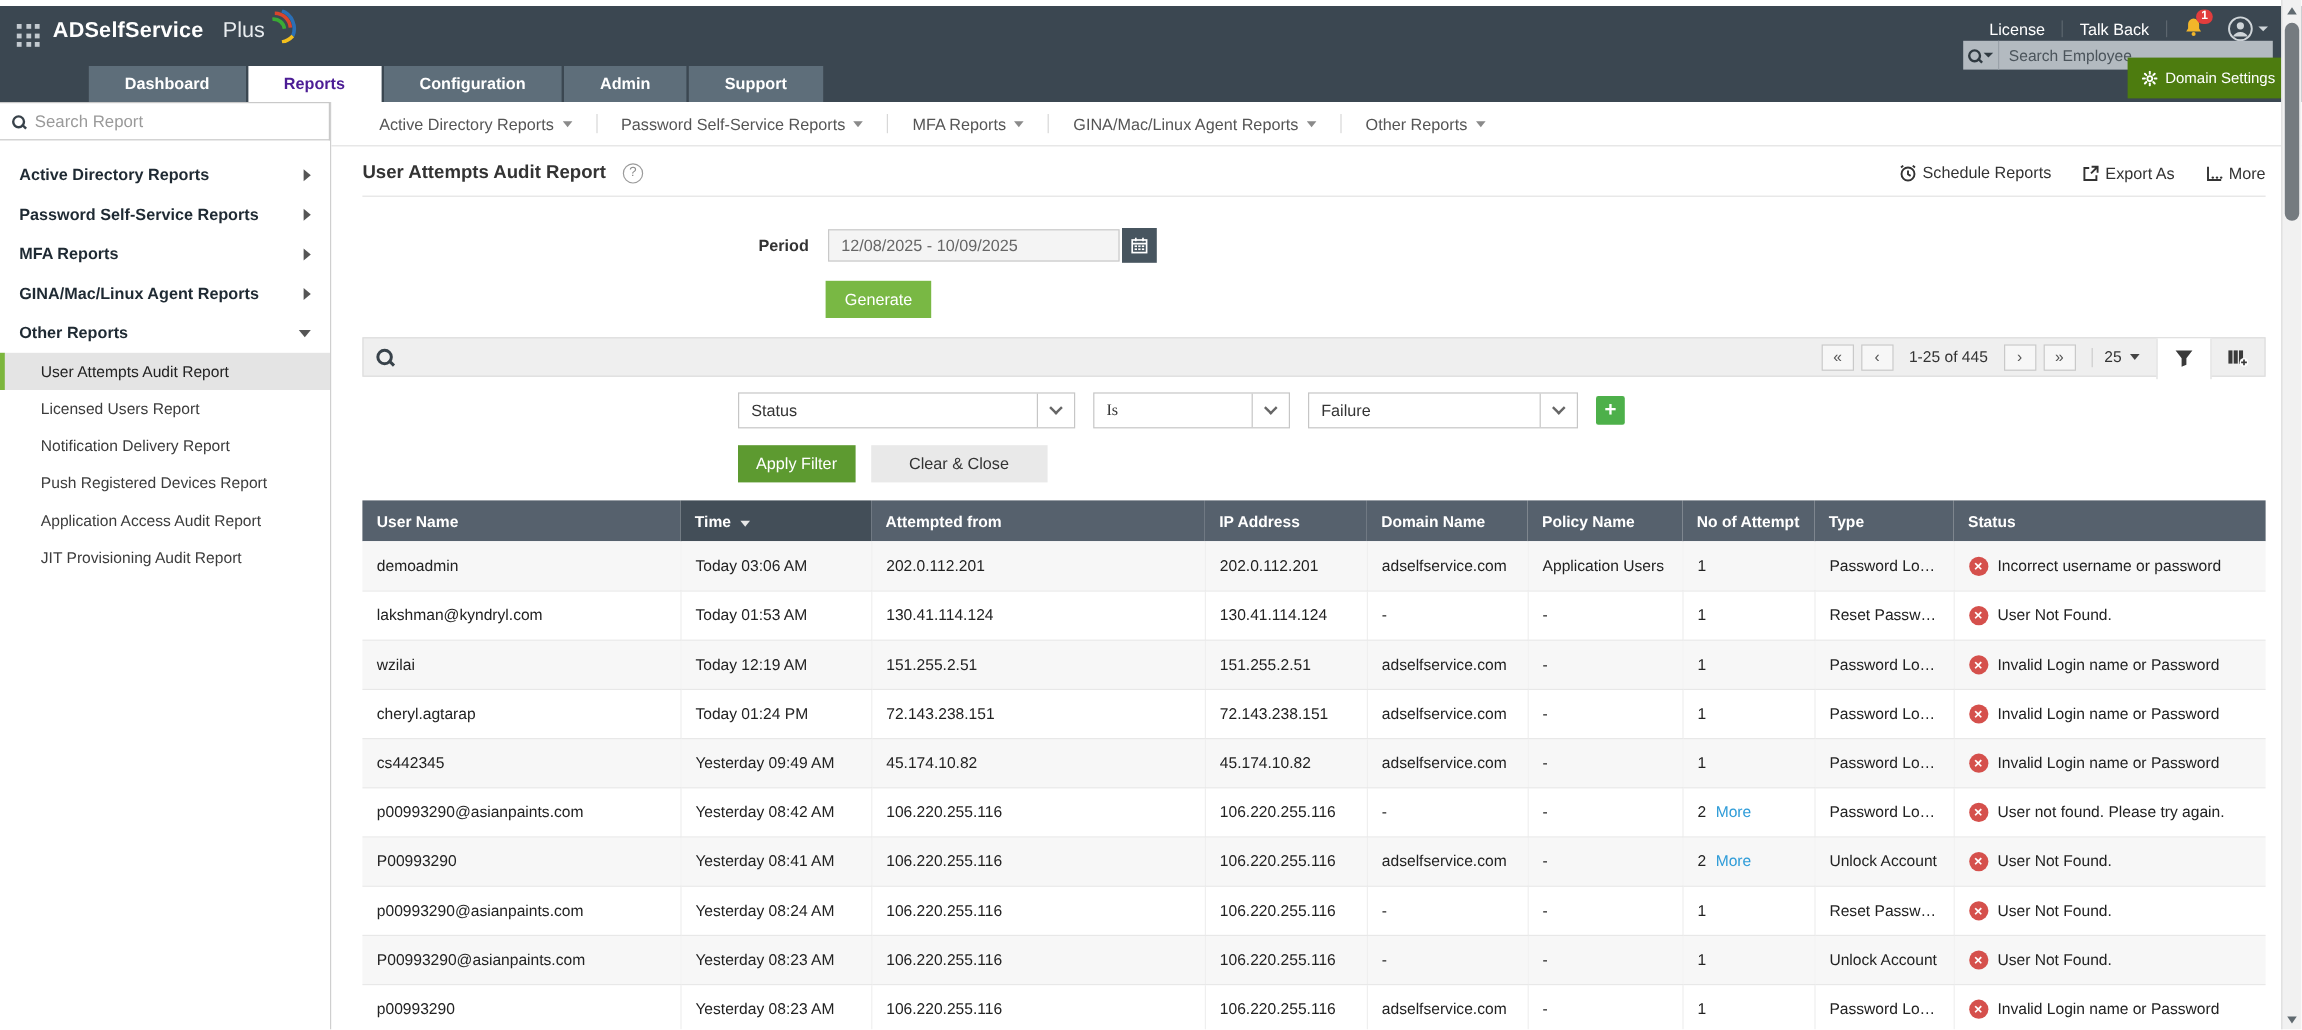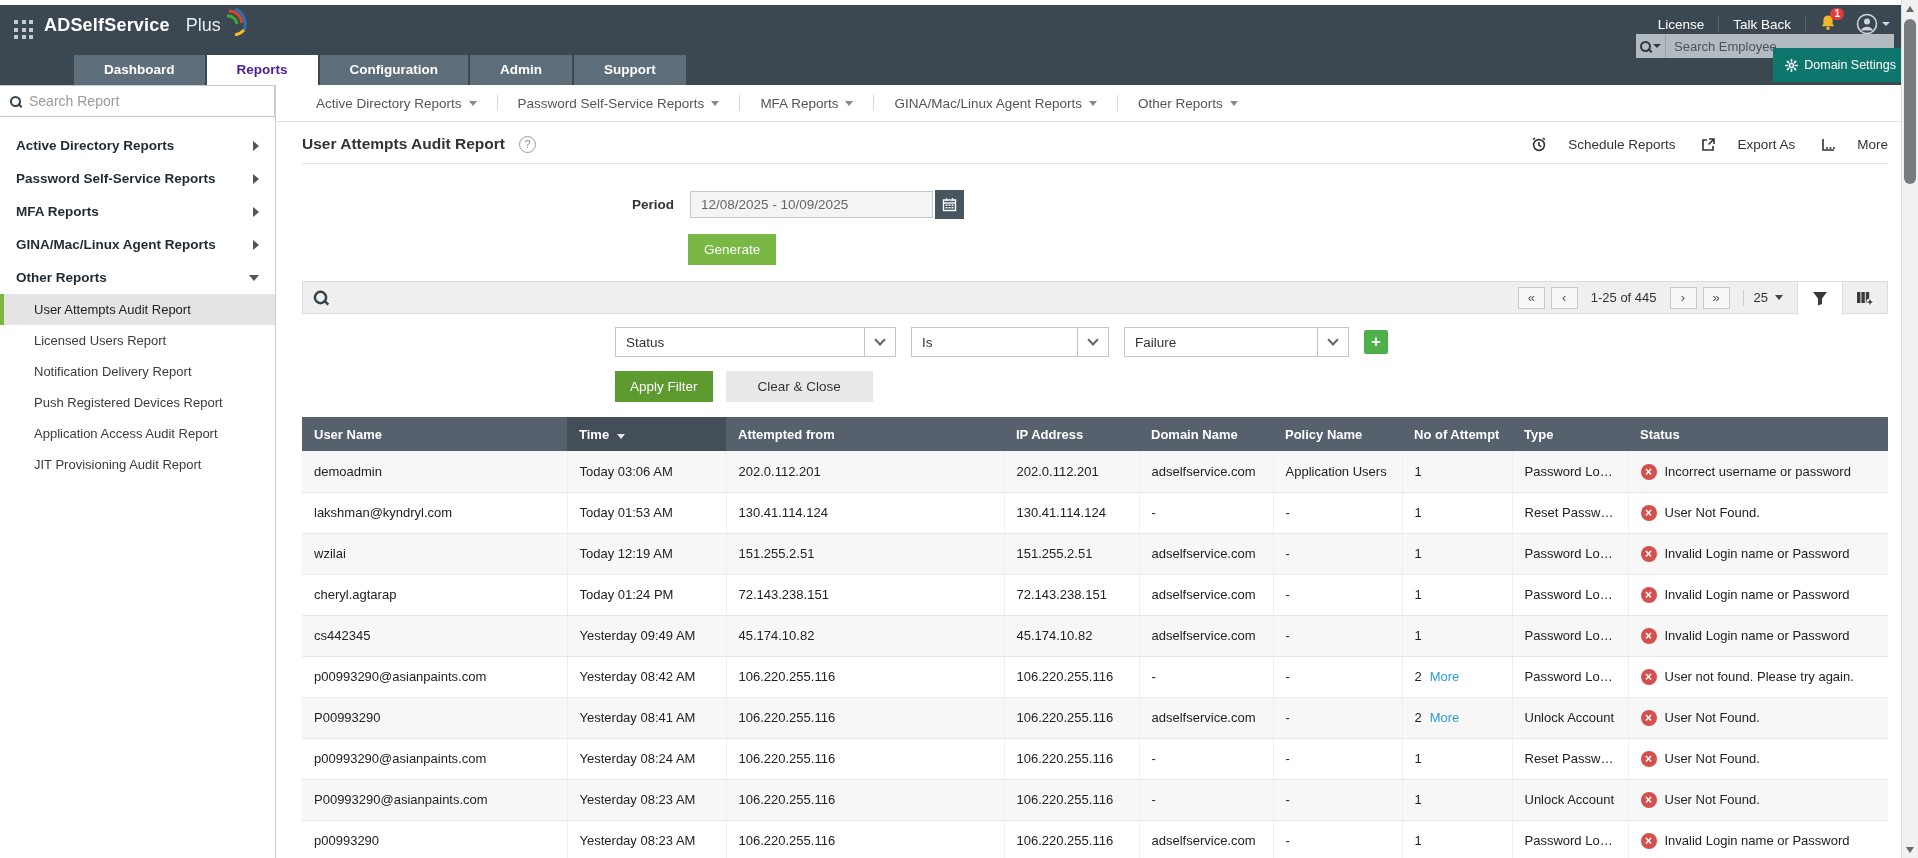--- a/index.html
+++ b/index.html
@@ -49,21 +49,21 @@
   .emp-search input { flex:1; border:none; outline:none; background:transparent; font-size:13px;
     color:#3f474d; padding:0 8px; font-family:inherit; }
   .emp-search input::placeholder { color:#4b545b; }
   .mag { position:relative; width:11px; height:11px; display:inline-block; }
   .mag::before { content:""; position:absolute; top:0; left:0; width:7px; height:7px;
     border:2px solid #38424a; border-radius:50%; }
   .mag::after { content:""; position:absolute; width:2px; height:5px; background:#38424a;
     transform:rotate(-45deg); left:9px; top:7px; }
   .mag.light::before { border-color:#2f3940; } .mag.light::after { background:#2f3940; }
 
-  .domain-btn { position:absolute; bottom:3px; right:10px; height:23px; background:#0f766e;
+  .domain-btn { position:absolute; bottom:3px; right:10px; height:23px; background:#4d7c0f;
     color:#fff; font-size:12.5px; display:flex; align-items:center; gap:6px; padding:17px 12px;
     cursor:pointer; }
 
   .tabs { position:absolute; bottom:0; left:30px; display:flex;padding-left:44px; }
   .tab { height:30px; line-height:30px; padding:0 30px; background:#5e6e7a; color:#fff;
     font-size:13.5px; font-weight:bold; margin-right:2px; cursor:pointer; }
   .tab.active { background:#fff; color:#4c1d95; }
 
   
   .shell { display:flex; height:773px; }
@@ -97,21 +97,21 @@
     border-right:4px solid transparent; border-top:5px solid #8a8a8a; }
 
   .main-inner { padding:0 30px 0 26px; }
   .title-row { display:flex; align-items:center; padding-top:12px; height:32px; }
   .page-title { font-size:15.5px; font-weight:bold; color:#333; }
   .help-circle { width:17px; height:17px; border:1px solid #9b9b9b; border-radius:50%;
     color:#8b8b8b; font-size:11px; display:flex; align-items:center; justify-content:center;
     margin-left:14px; cursor:pointer; }
   .actions { margin-left:auto; display:flex; align-items:center; gap:26px; font-size:13.5px;
     color:#333; }
-  .action { display:flex; align-items:center; gap:21px; cursor:pointer; }
+  .action { display:flex; align-items:flex-start; gap:4px; cursor:pointer; }
   .divider { border-bottom:1px solid #e3e3e3; margin-top:9px; }
 
   .period-form { margin-top:26px; padding-left:330px; display:flex; align-items:center; }
   .period-label { font-size:13.5px; font-weight:bold; color:#333; margin-right:16px; }
   .period-input { width:243px; height:27px; background:#f4f4f4; border:1px solid #c9c9c9;
     color:#666; font-size:13.5px; padding:0 10px; font-family:inherit; }
   .cal-btn { width:29px; height:29px; background:#47555f; border:none; display:flex;
     align-items:center; justify-content:center; cursor:pointer; margin-left:2px; }
   .generate-btn { margin:15px 0 0 386px; background:#79b844; border:none; color:#fff;
     font-size:13.5px; padding:8px 16px; cursor:pointer; font-family:inherit; }
@@ -136,21 +136,21 @@
 
   .filter-panel { background:#fff; padding:13px 0 15px 313px; }
   .filter-row1 { display:flex; align-items:center; gap:15px; }
   .fselect { display:flex; align-items:center; border:1px solid #c6c6c6; background:#fff;
     height:30px; cursor:pointer; }
   .fselect .txt { padding:0 10px; font-size:13.5px; color:#333; flex:1; }
   .fselect .chev { width:31px; height:100%; border-left:1px solid #c6c6c6; display:flex;
     align-items:center; justify-content:center; }
   .chev-glyph { width:8px; height:8px; border-right:2px solid #666; border-bottom:2px solid #666;
     transform:rotate(45deg); margin-top:-4px; }
-  .f-status { width:281px; } .f-op { width:198px; } .f-val { width:225px; }
+  .f-status { width:281px; } .f-op { width:164px;font-family:Liberation Serif, serif; } .f-val { width:225px; }
   .plus-btn { width:24px; height:24px; background:#4db04a; border:none; border-radius:2px;
     color:#fff; font-size:17px; font-weight:bold; line-height:22px; cursor:pointer; }
   .filter-row2 { margin-top:14px; display:flex; gap:13px; }
   .apply-btn { background:#5d9a30; border:none; color:#fff; font-size:13.5px; padding:8px 15px;
     cursor:pointer; font-family:inherit; }
   .clear-btn { background:#e9e9e9; border:none; color:#333; font-size:13.5px; padding:8px 32px;
     cursor:pointer; font-family:inherit; }
 
   
   table.report { width:100%; border-collapse:collapse; table-layout:fixed; }

